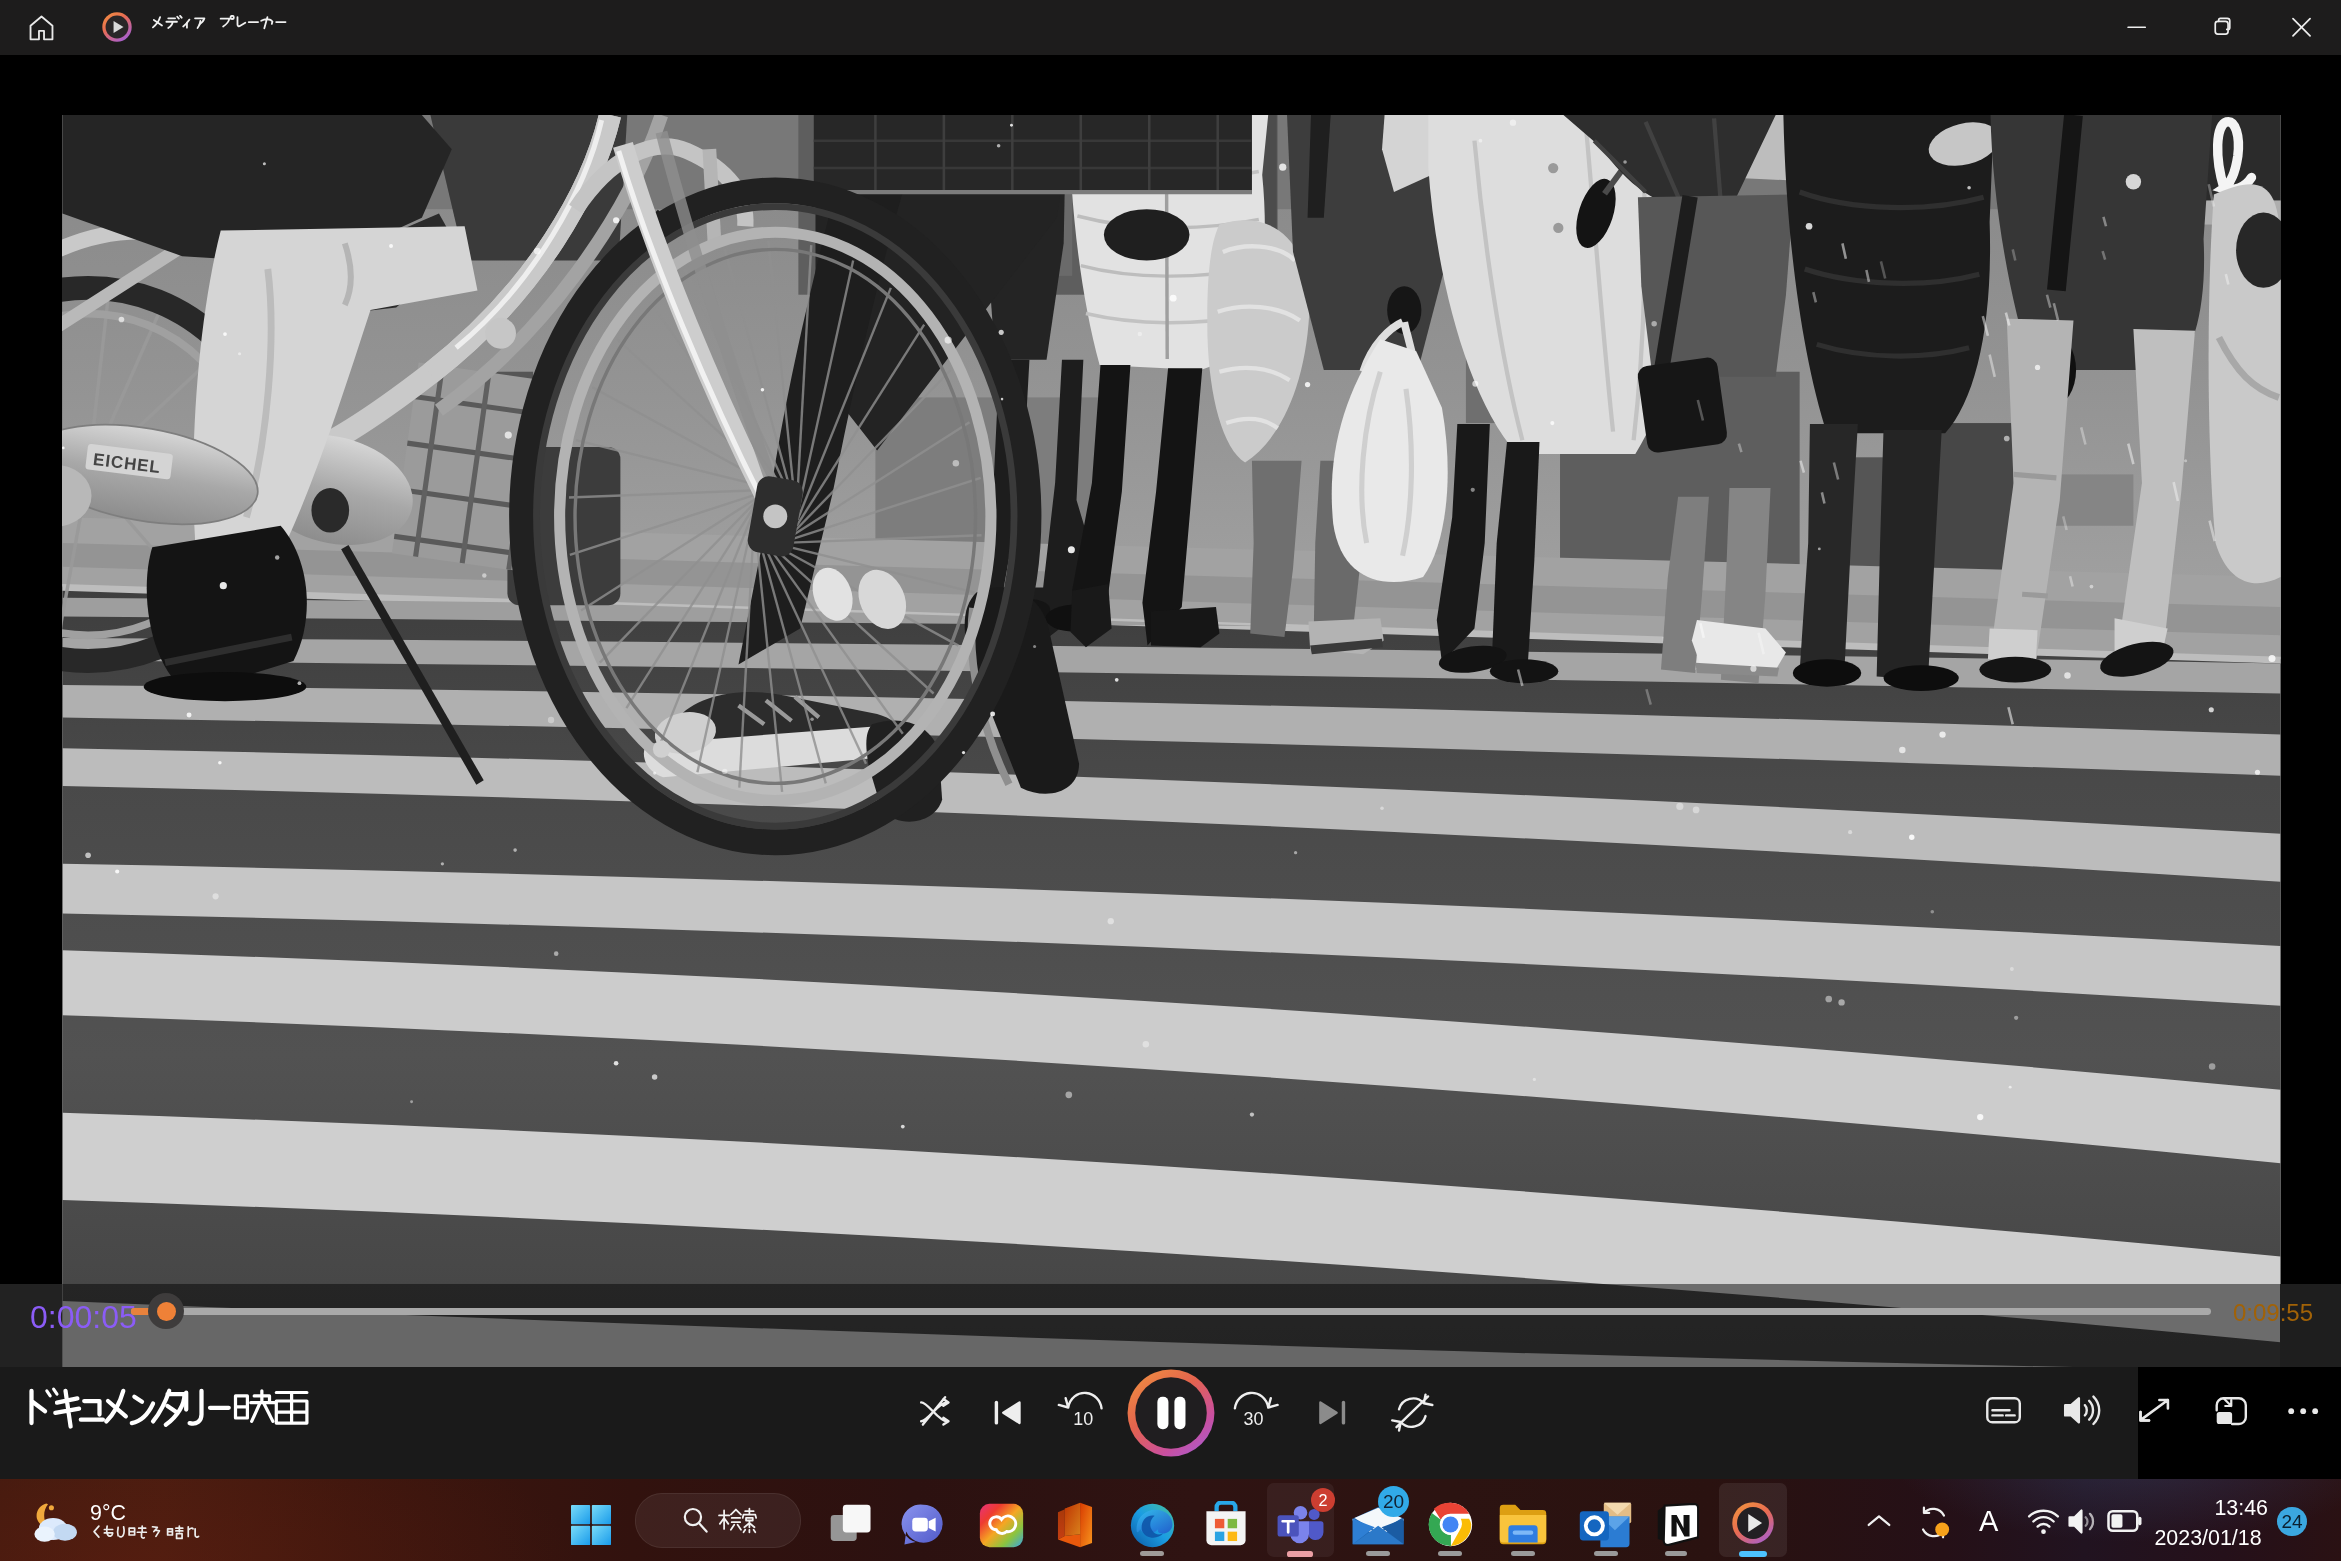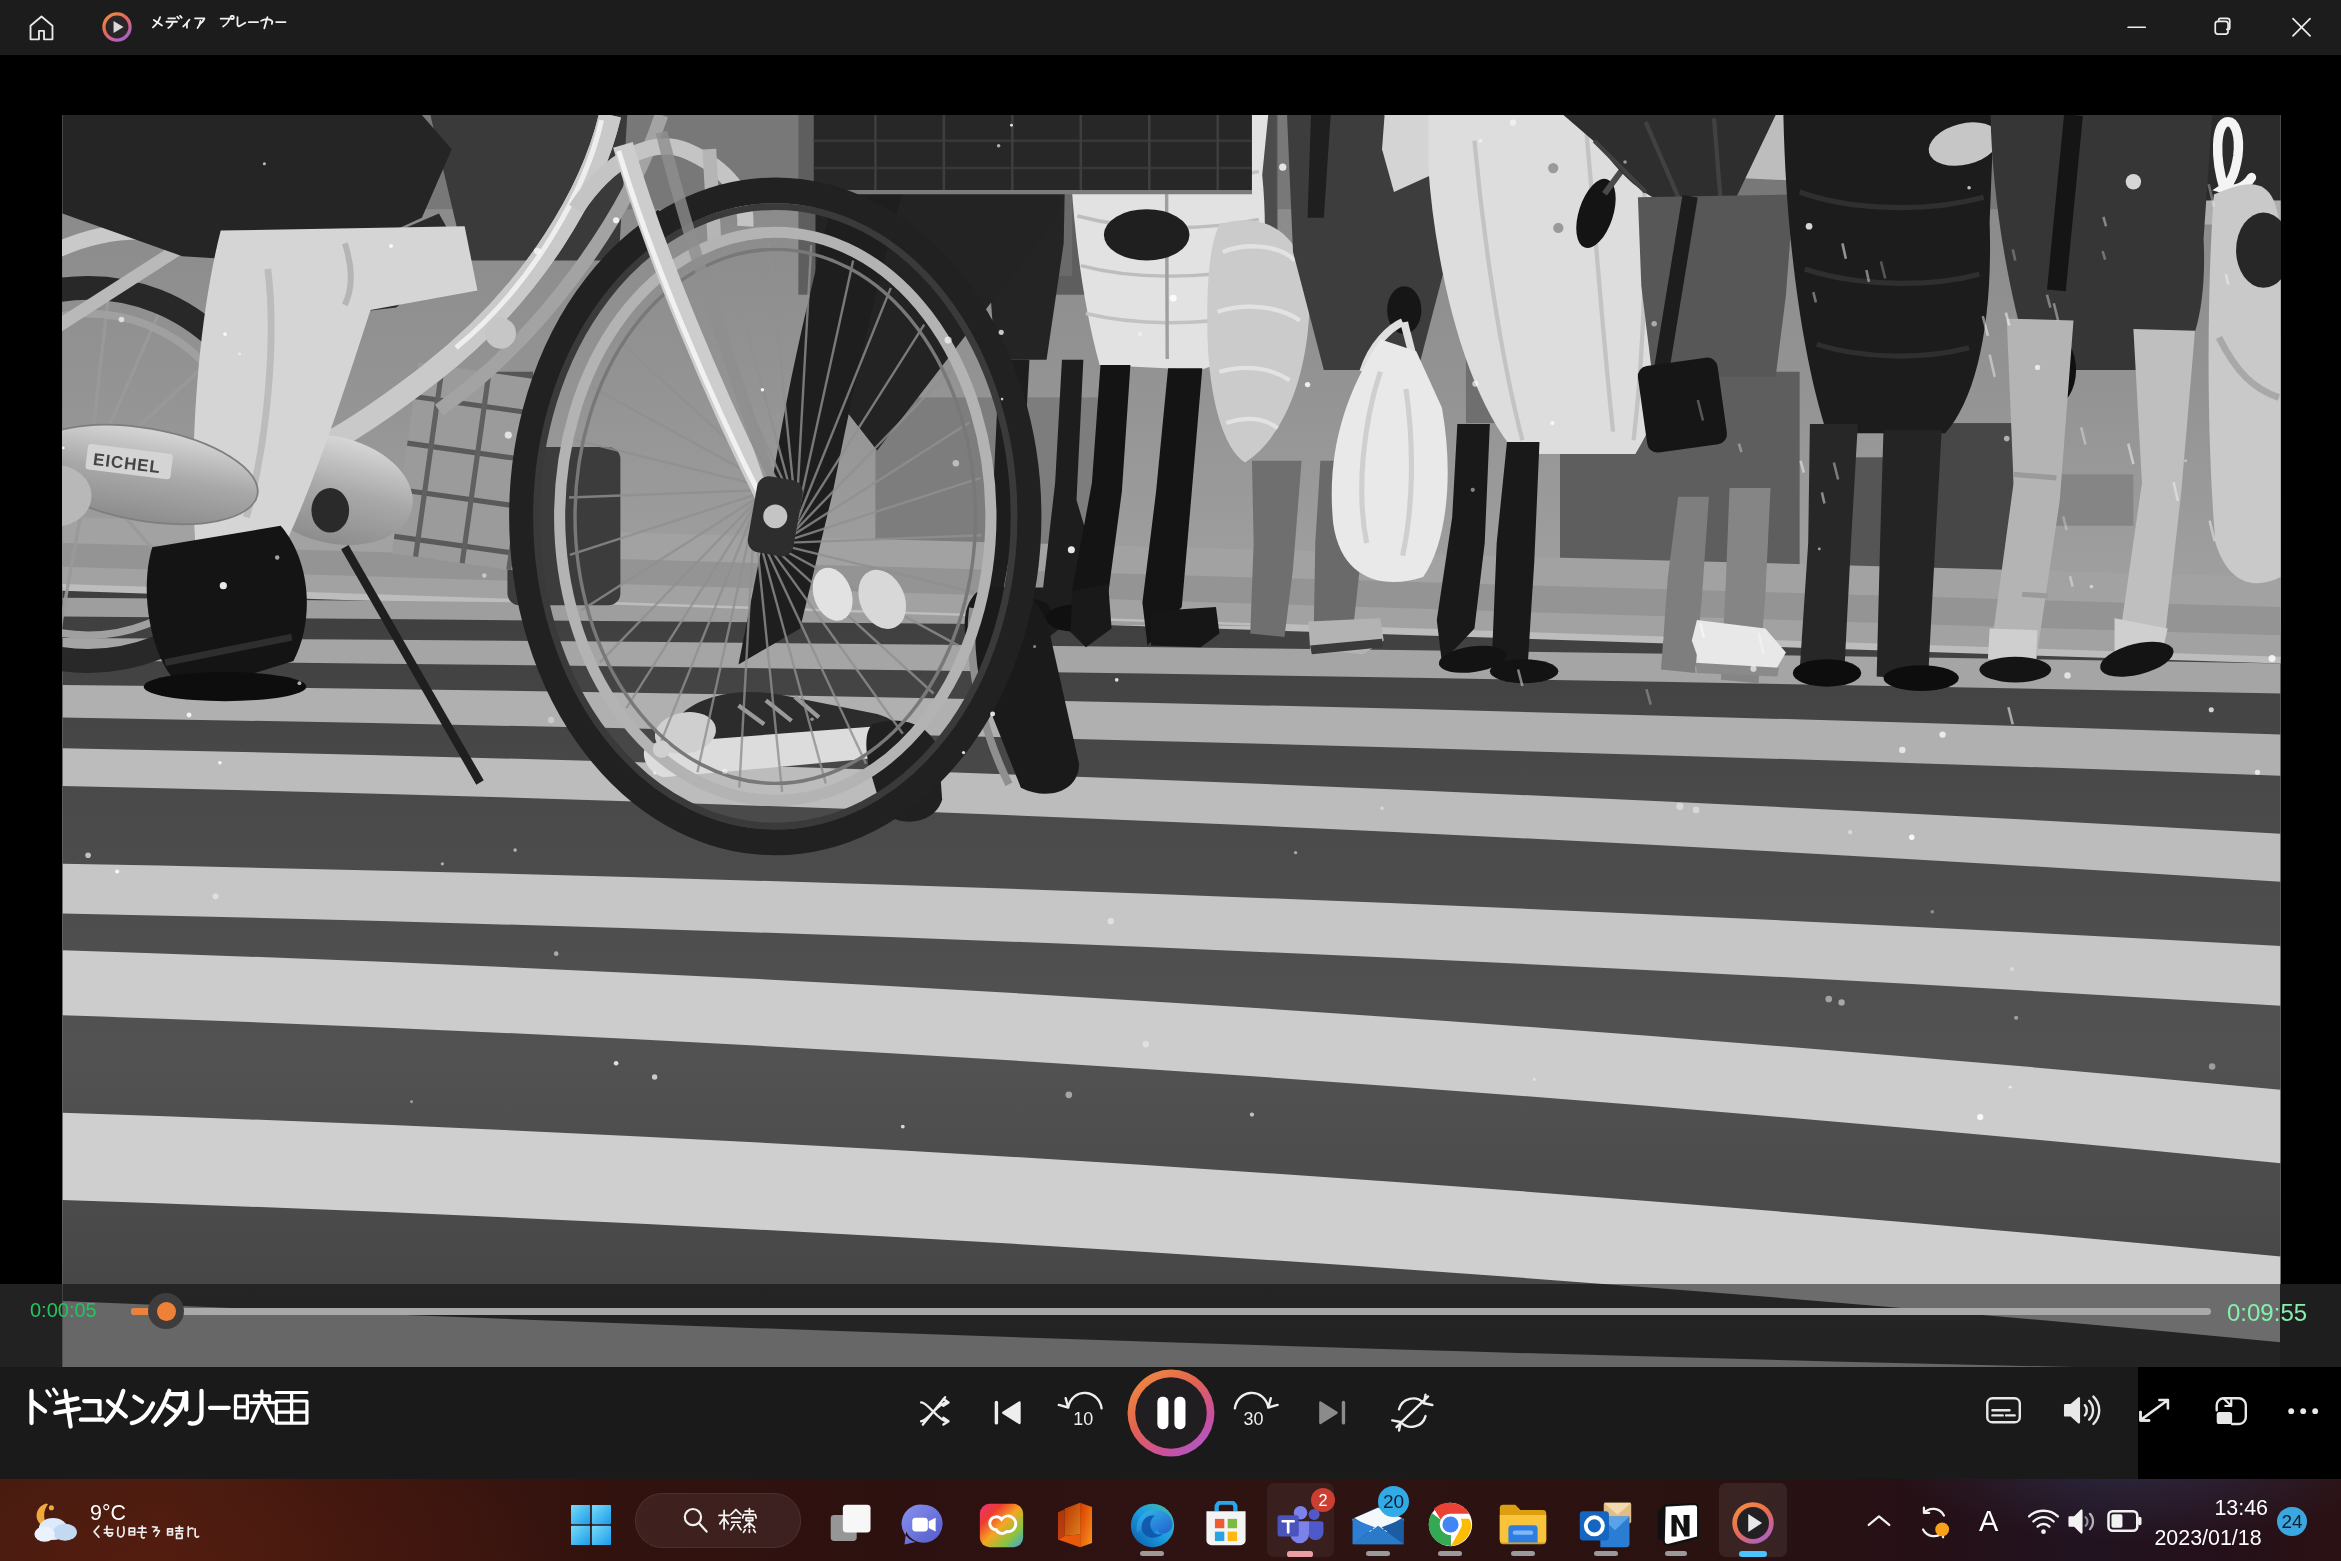--- a/index.html
+++ b/index.html
@@ -429,22 +429,22 @@
 <path d="M2108 181 l3 14" stroke="#fff" stroke-width="3" opacity="0.44"></path>
 <path d="M2359 365 l5 20" stroke="#fff" stroke-width="3" opacity="0.33"></path>
 </g>
 <rect x="0" y="1366" width="2592" height="97" fill="#000" opacity="0.48"></rect>
 </svg>
 </div>
 
 <div class="abs" style="left:0;top:1284px;width:62px;height:83px;background:#222"></div>
 <div class="abs" style="left:2280px;top:1284px;width:62px;height:83px;background:#1e1e1e"></div>
 
-<div class="abs" style="left:30px;top:1299px;width:171px;font-size:20px;color:#22c55e">0:00:05</div>
-<div class="abs" style="left:2227px;top:1299px;width:86px;text-align:left;font-size:24px;color:#86efac">0:09:55</div>
+<div class="abs" style="left:30px;top:1299px;width:171px;font-size:32px;color:#8b5cf6">0:00:05</div>
+<div class="abs" style="left:2227px;top:1299px;width:86px;text-align:right;font-size:24px;color:#a16207">0:09:55</div>
 <div class="abs" style="left:131px;top:1308px;width:2080px;height:6.8px;border-radius:3.4px;background:#a9a9a9"></div>
 <div class="abs" style="left:131px;top:1308px;width:38px;height:6.8px;border-radius:3.4px;background:#e8823c"></div>
 <div class="abs" style="left:148px;top:1293px;width:36px;height:36px;border-radius:18px;background:#3e3c3c"></div>
 <div class="abs" style="left:157px;top:1302px;width:19px;height:19px;border-radius:9.4px;background:#ef8137"></div>
 
 <div class="abs" style="left:0;top:1367px;width:2138px;height:112px;background:#1a1a1a" id="ctrlbar">
 
 <svg class="abs" style="left:22px;top:17px" width="291" height="51" viewBox="0 0 340 60" fill="none" stroke="#fff" stroke-width="5" stroke-linecap="round" stroke-linejoin="round">
 <path d="M10 8 V46 M10 20 L26 32"></path>
       <path d="M28 8 l4 6 M36 6 l4 6" stroke-width="3.6"></path>

